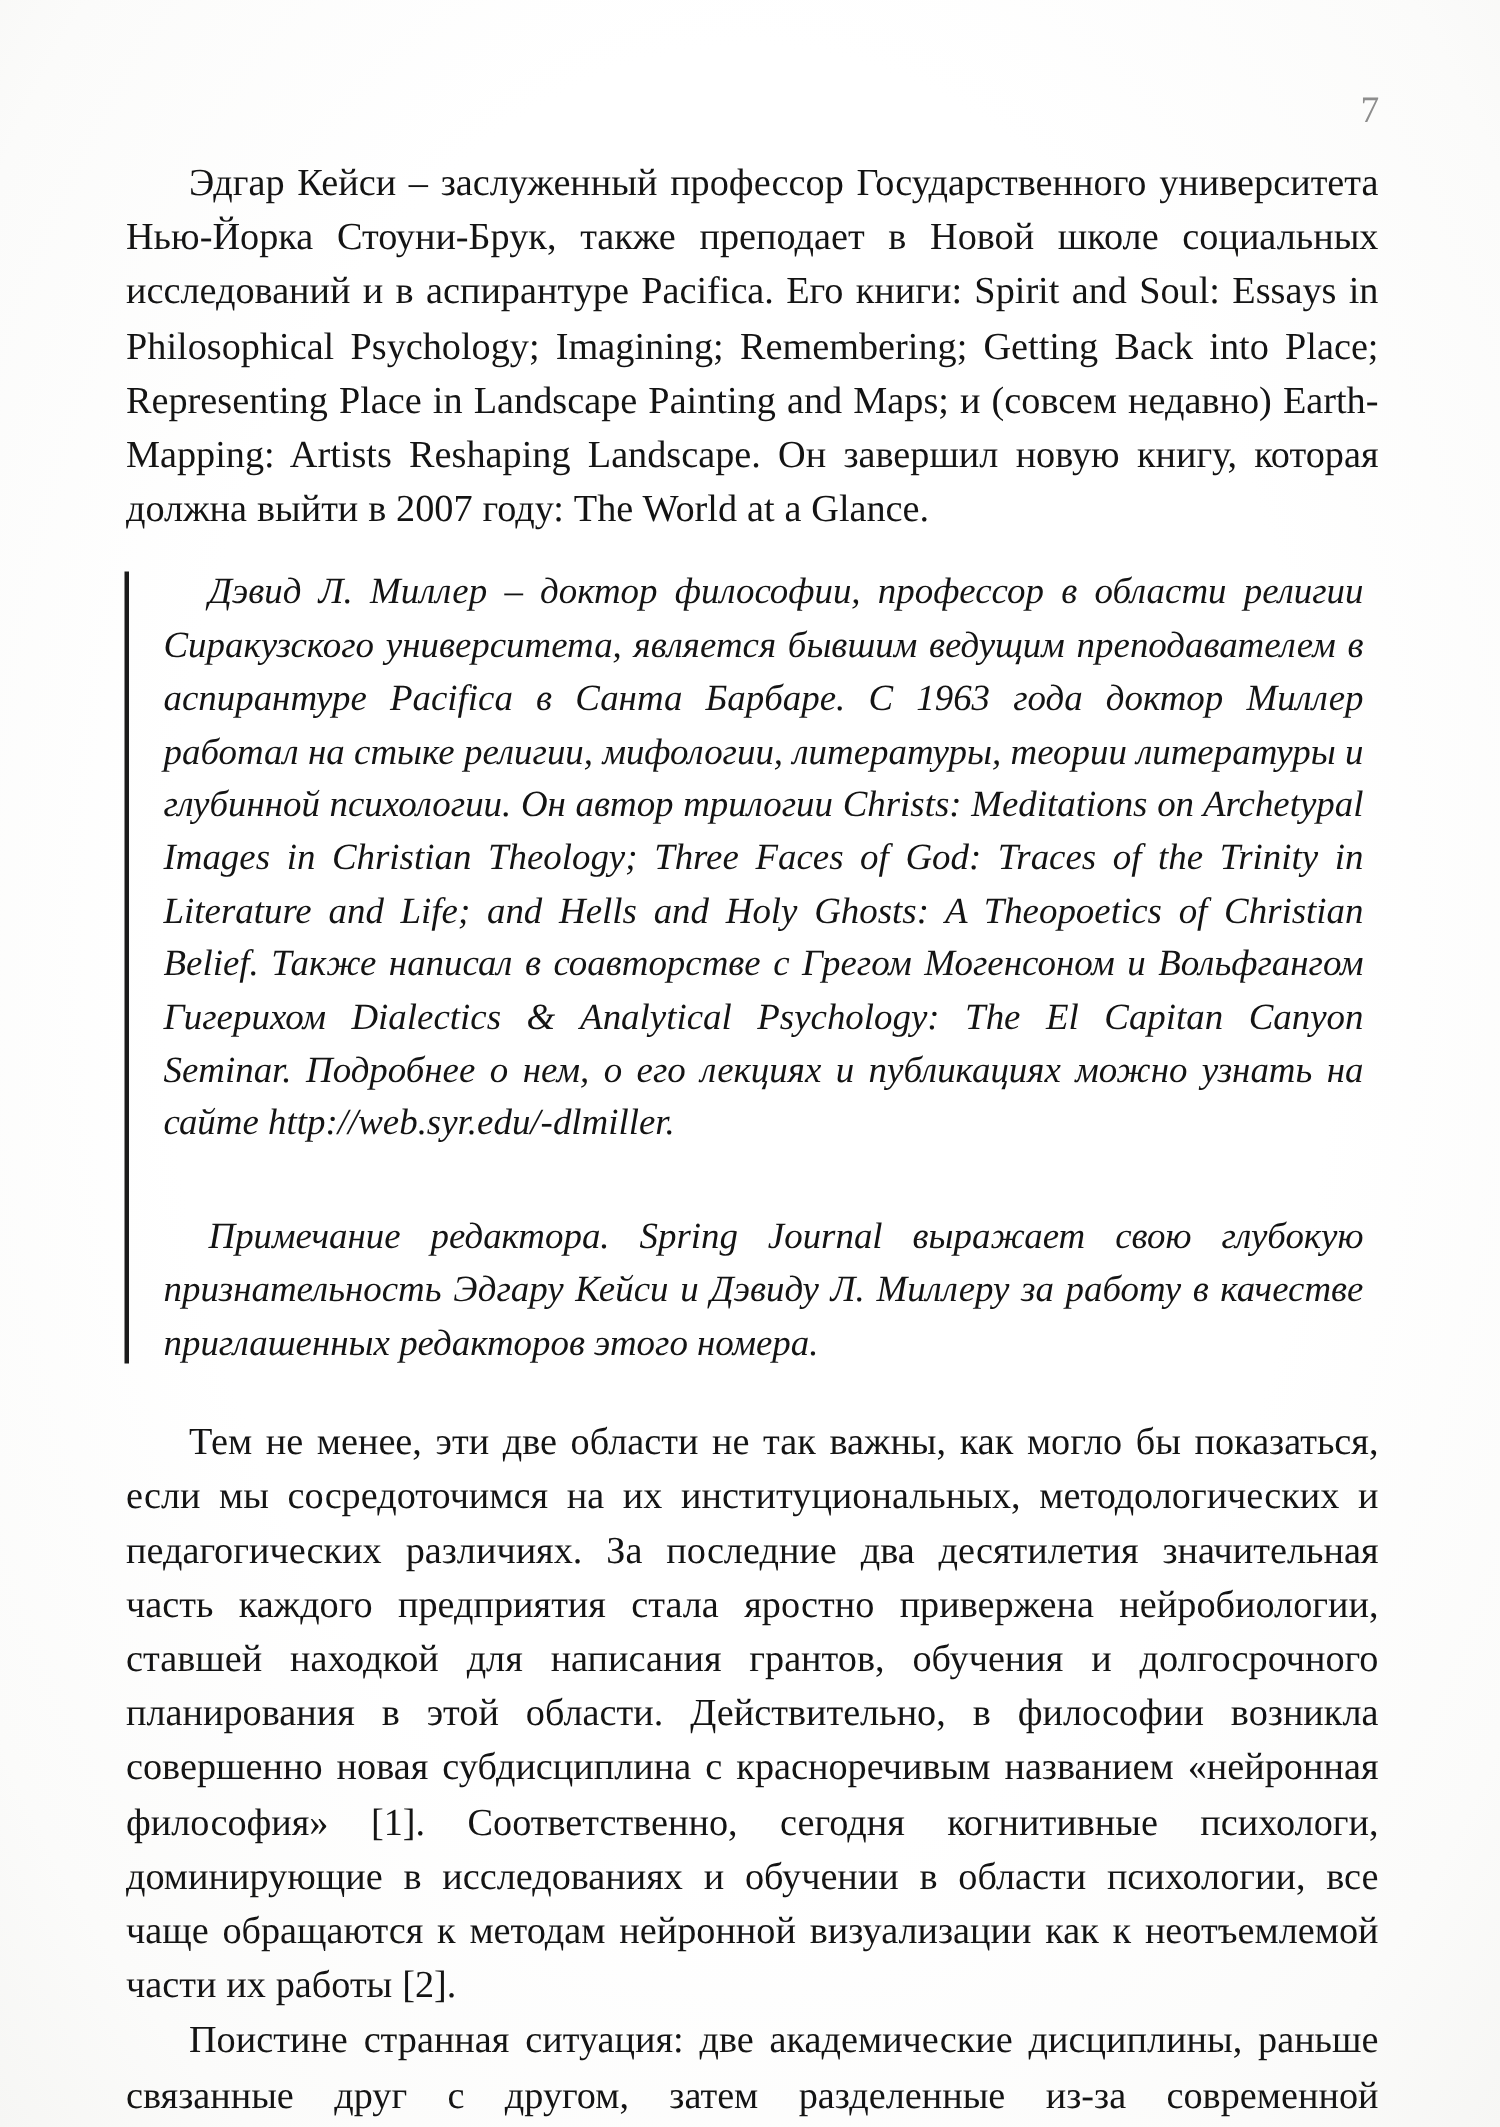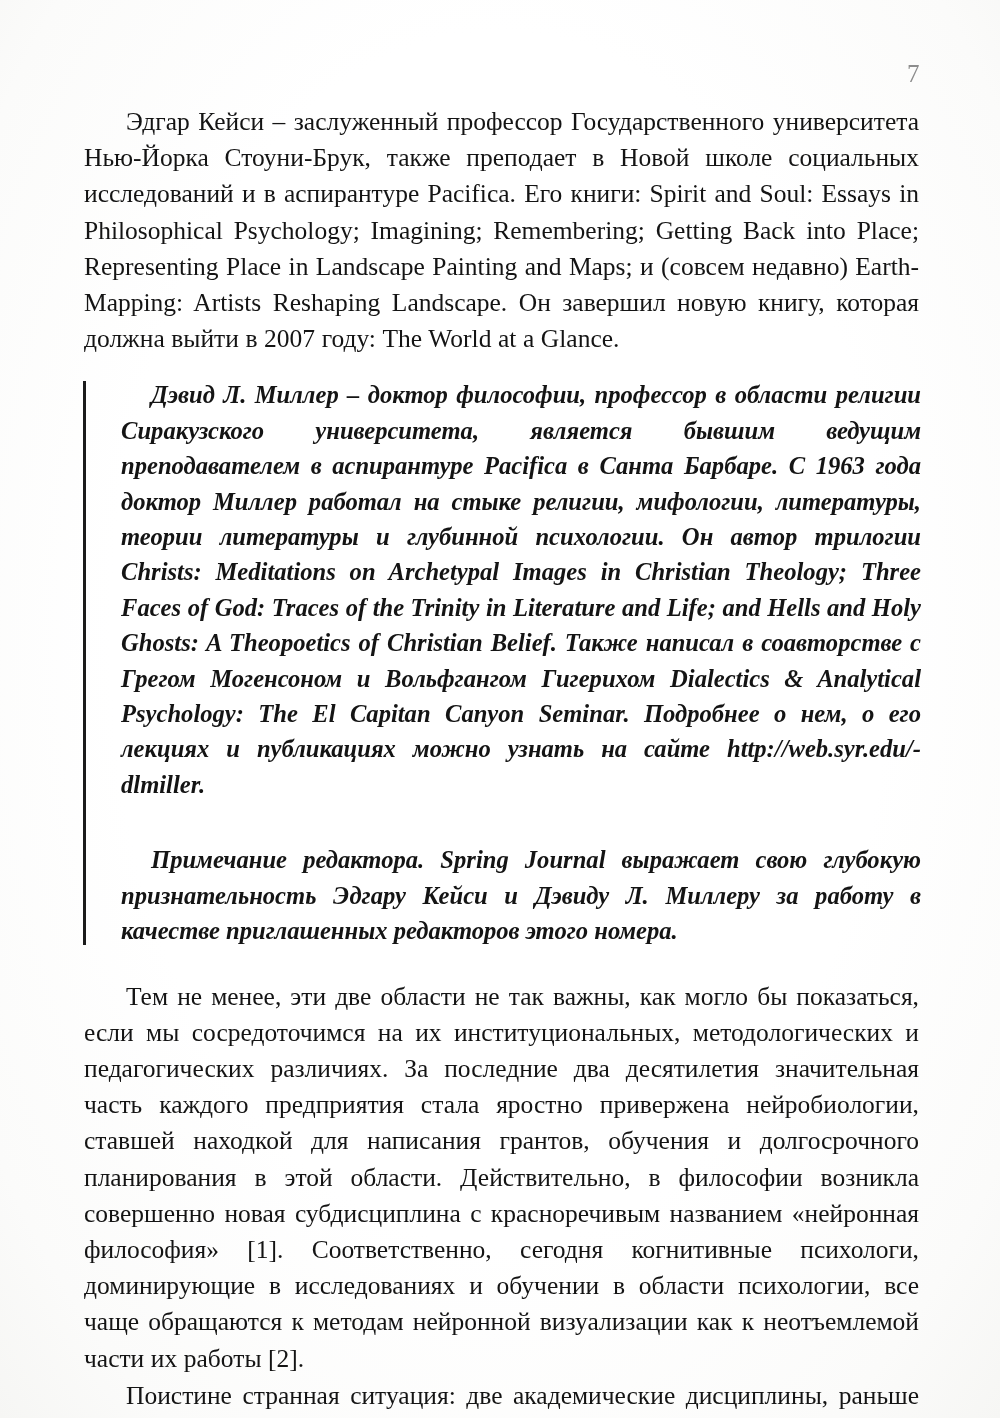--- a/index.html
+++ b/index.html
@@ -57,24 +57,23 @@
     text-indent: 42px;
     hyphens: manual;
     word-spacing: 0.2px;
   }
   p.body + p.body { margin-top: 0; }
 
   
   .quote-block {
     position: relative;
     margin-top: 20px;
-    padding-left: 38px;   
+    padding-left: 26px;   
     width: 806px;
     box-sizing: border-box;
-    font-weight: bold;
   }
   .quote-rule {
     position: absolute;
     left: 0;
     top: 4px;
     bottom: 4px;
     width: 3px;
     background: #1b1b1b;
   }
   p.quote {

